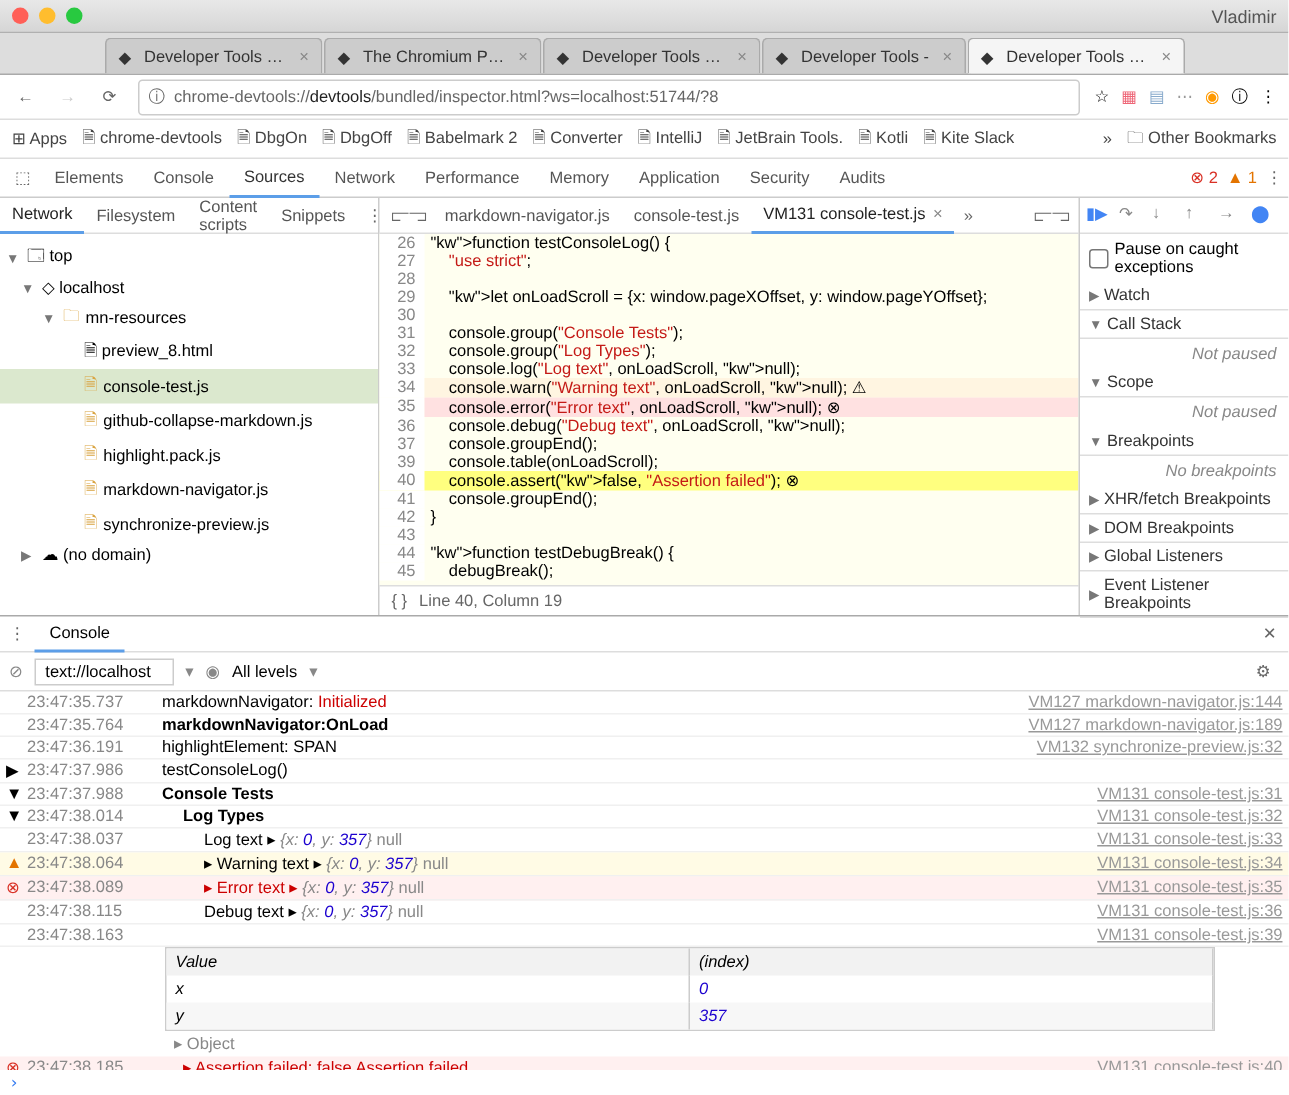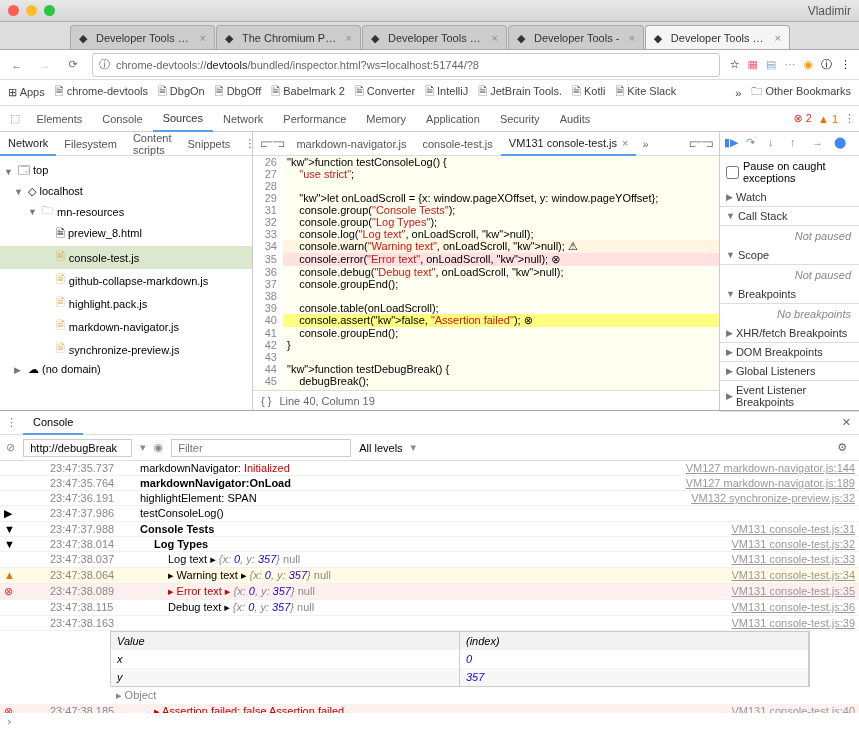--- a/index.html
+++ b/index.html
@@ -61,21 +61,21 @@
 .drawertab { padding: 0 10px; height: 24px; display: flex; align-items: center; border-bottom: 2px solid #5c9ee8; cursor: pointer; }
 .drawerclose { margin-left: auto; padding: 0 8px; cursor: pointer; color: #666; }
 .conbar { height: 26px; display: flex; align-items: center; gap: 8px; padding: 0 6px; border-bottom: 1px solid #ddd; }
 .consel { border: 1px solid #ccc; padding: 2px 14px 2px 6px; font-size: 11px; }
 .confilter { border: 1px solid #ccc; padding: 2px 6px; flex: 0 0 180px; font-size: 11px; color: #888; }
 .conlog { flex: 1; overflow: auto; font-family: Menlo, Consolas, monospace; font-size: 11px; }
 .logl { display: flex; padding: 1px 4px; border-bottom: 1px solid #f0f0f0; align-items: flex-start; }
 .logl.warn { background: #fffbe5; }
 .logl.err { background: #fff0f0; color: #c00; }
 .logl .ic { width: 14px; flex-shrink: 0; }
-.logl .ts { color: #888; width: 90px; flex-shrink: 0; margin-left: 32px; }
+.logl .ts { color: #888; width: 90px; flex-shrink: 0; }
 .logl .msg { flex: 1; }
 .logl .src { color: #999; text-decoration: underline; cursor: pointer; }
 .logl .obj { color: #888; font-style: italic; }
 .logl .numv { color: #1c00cf; }
 .tbl { margin-left: 110px; border: 1px solid #ccc; width: 700px; }
 .tbl .thr { display: flex; background: #f2f2f2; }
 .tbl .tc { flex: 1; padding: 3px 6px; border-right: 1px solid #ccc; font-style: italic; }
 .tbl .tr { display: flex; }
 .tbl .tr:nth-child(odd) { background: #f7f7f7; }
 .prompt { color: #367cf1; padding: 2px 6px; font-family: Menlo, monospace; }
@@ -217,20 +217,24 @@
         </div>
         <div class="cl ">
           <div class="ln">28</div>
           <div class="lc"></div>
         </div>
         <div class="cl ">
           <div class="ln">29</div>
           <div class="lc">    <span class="&lt;span">"kw"</span>&gt;let onLoadScroll = {x: window.pageXOffset, y: window.pageYOffset};</div>
         </div>
         <div class="cl ">
+          <div class="ln">30</div>
+          <div class="lc"></div>
+        </div>
+        <div class="cl ">
           <div class="ln">31</div>
           <div class="lc">    console.group(<span class="str">"Console Tests"</span>);</div>
         </div>
         <div class="cl ">
           <div class="ln">32</div>
           <div class="lc">    console.group(<span class="str">"Log Types"</span>);</div>
         </div>
         <div class="cl ">
           <div class="ln">33</div>
           <div class="lc">    console.log(<span class="str">"Log text"</span>, onLoadScroll, <span class="&lt;span">"kw"</span>&gt;null);</div>
@@ -243,24 +247,20 @@
           <div class="ln">35</div>
           <div class="lc">    console.error(<span class="str">"Error text"</span>, onLoadScroll, <span class="&lt;span">"kw"</span>&gt;null); ⊗</div>
         </div>
         <div class="cl ">
           <div class="ln">36</div>
           <div class="lc">    console.debug(<span class="str">"Debug text"</span>, onLoadScroll, <span class="&lt;span">"kw"</span>&gt;null);</div>
         </div>
         <div class="cl ">
           <div class="ln">37</div>
           <div class="lc">    console.groupEnd();</div>
-        </div>
-        <div class="cl ">
-          <div class="ln">38</div>
-          <div class="lc"></div>
         </div>
         <div class="cl ">
           <div class="ln">39</div>
           <div class="lc">    console.table(onLoadScroll);</div>
         </div>
         <div class="cl hl">
           <div class="ln">40</div>
           <div class="lc">    console.assert(<span class="&lt;span">"kw"</span>&gt;false, <span class="str">"Assertion failed"</span>); ⊗</div>
         </div>
         <div class="cl ">
@@ -317,24 +317,23 @@
 </div>
 
 <div class="drawer">
   <div class="drawertabs">
     <span style="padding:0 6px;color:#666;cursor:pointer">⋮</span>
     <div class="drawertab">Console</div>
     <span class="drawerclose">✕</span>
   </div>
   <div class="conbar">
     <span style="color:#888">⊘</span>
-    <span class="consel">http://debugBreak</span>
+    <span class="consel">text://localhost</span>
     <span style="color:#888">▾</span>
     <span style="color:#888">◉</span>
-    <input class="confilter" placeholder="Filter" style="">
     <span>All levels</span>
     <span style="color:#888">▾</span>
     <span class="gearright">⚙</span>
   </div>
   <div class="conlog" id="conlog">
       <div class="logl">
         <span class="ic"></span>
         <span class="ts">23:47:35.737</span>
         <span class="msg" style="padding-left:0px">markdownNavigator: <span style="color:#c00">Initialized</span></span>
         <span class="src">VM127 markdown-navigator.js:144</span>

